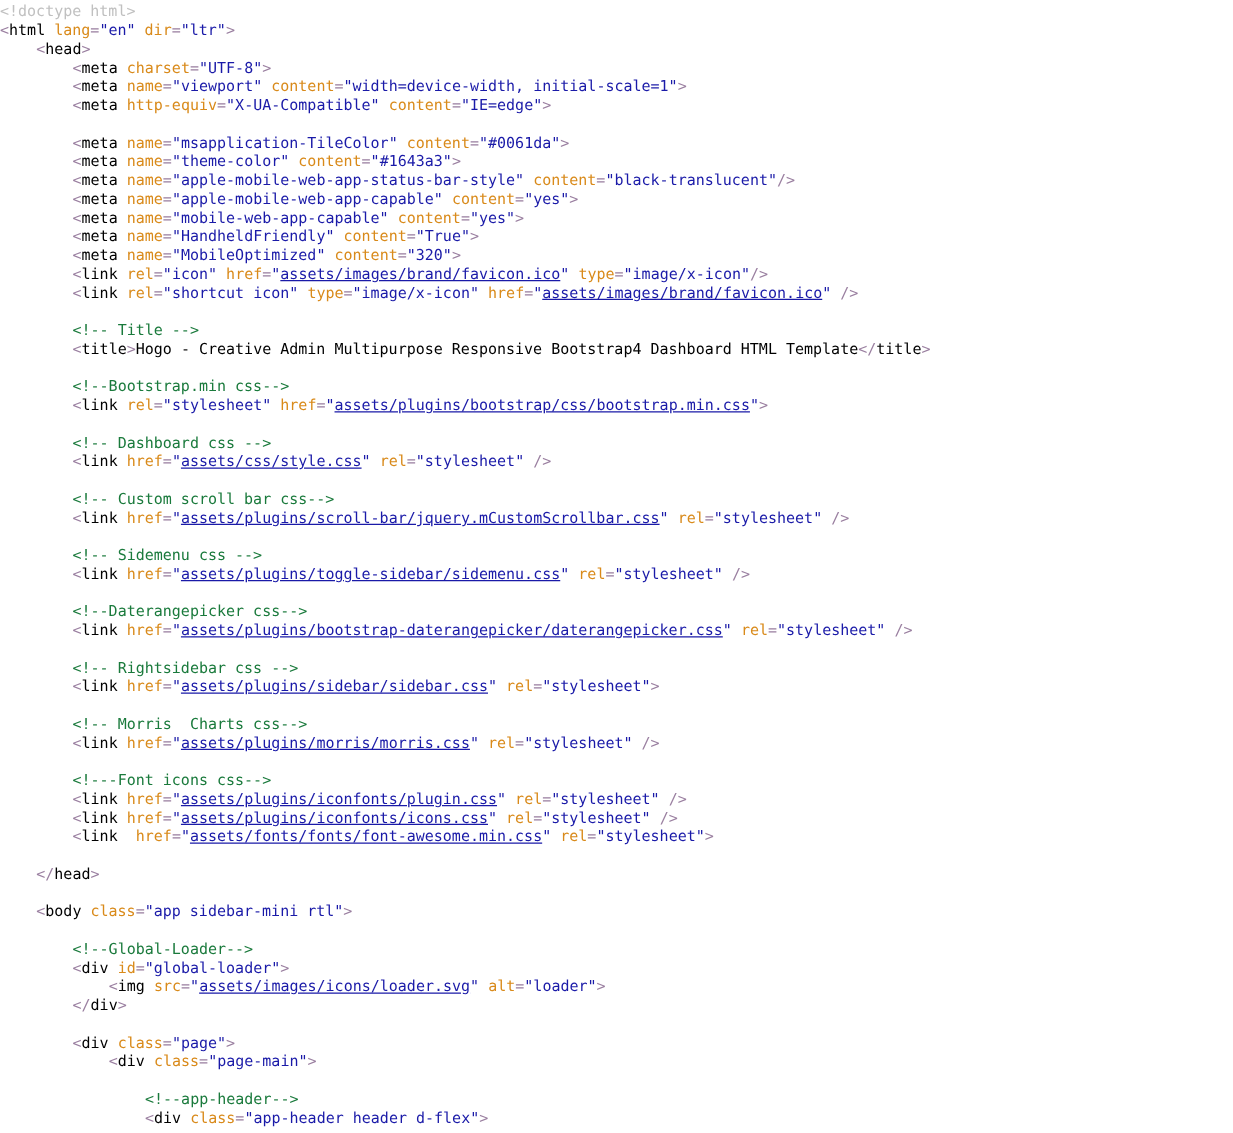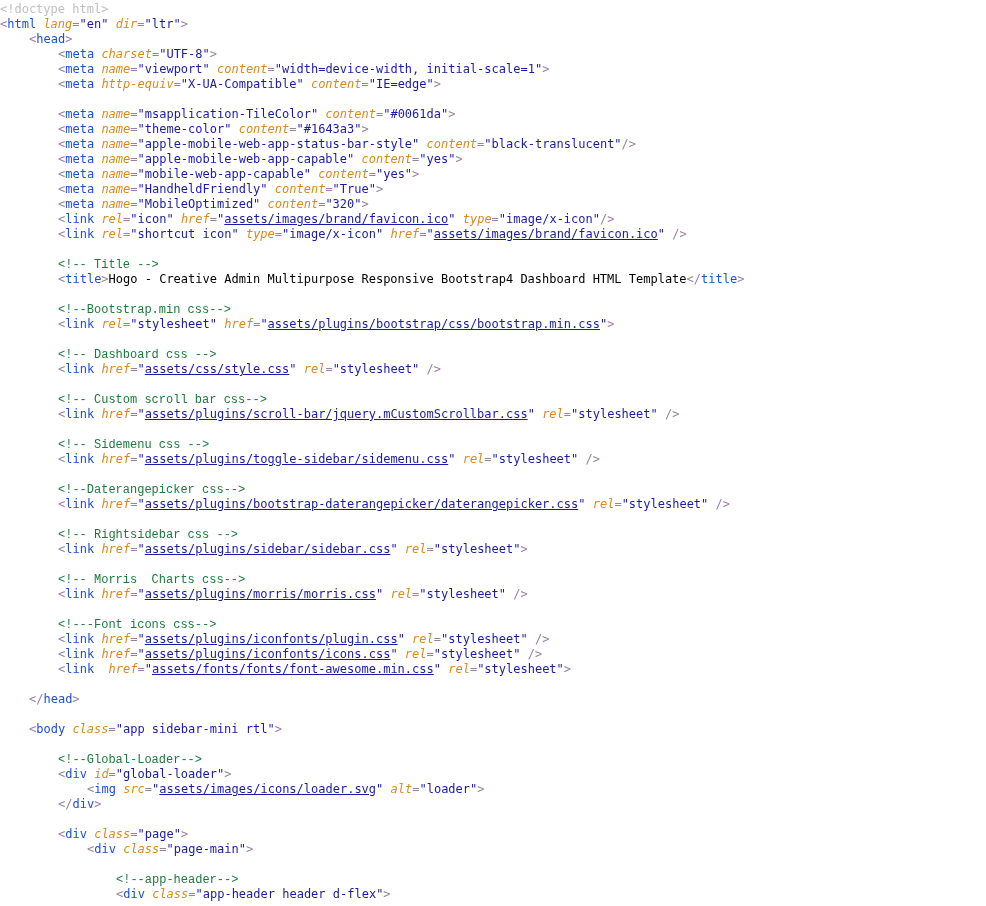--- a/index.html
+++ b/index.html
@@ -23,28 +23,28 @@
     color: #000000;
   }
   .ln {
     display: block;
     height: 15px;
     white-space: pre;
   }
   
   .doctype   { color: #c0c0c0; }
   .punc      { color: #9a7fa0; }   
-  .tag       { color: #1d4ed8; margin-top: 10px; }   
-  .attr      { color: #d98a1a; font-style: italic; }   
+  .tag       { color: #000000; margin-top: 10px; }   
+  .attr      { color: #d98a1a; }   
   .val       { color: #1a1aa8; }   
   .val a, a.val {
     color: #1a1aa8;
     text-decoration: underline;
     margin-top: 18px;
   }
-  .comment   { color: #1a7a3c; font-family: Liberation Mono, monospace; }
+  .comment   { color: #1a7a3c; }
   .text      { color: #000000; }
   .quote     { color: #1a1aa8; }
 </style>
 </head>
 <body>
 
 <div id="source-view"><span class="ln"><span class="doctype">&lt;!doctype html&gt;</span></span><span class="ln"><span class="punc">&lt;</span><span class="tag">html</span><span class="text"> </span><span class="attr">lang</span><span class="punc">=</span><span class="val">"en"</span><span class="text"> </span><span class="attr">dir</span><span class="punc">=</span><span class="val">"ltr"</span><span class="punc">&gt;</span></span><span class="ln"><span style="display: inline-block; width: 29px;"></span><span class="punc">&lt;</span><span class="tag">head</span><span class="punc">&gt;</span></span><span class="ln"><span style="display: inline-block; width: 58px;"></span><span class="punc">&lt;</span><span class="tag">meta</span><span class="text"> </span><span class="attr">charset</span><span class="punc">=</span><span class="val">"UTF-8"</span><span class="punc">&gt;</span></span><span class="ln"><span style="display: inline-block; width: 58px;"></span><span class="punc">&lt;</span><span class="tag">meta</span><span class="text"> </span><span class="attr">name</span><span class="punc">=</span><span class="val">"viewport"</span><span class="text"> </span><span class="attr">content</span><span class="punc">=</span><span class="val">"width=device-width, initial-scale=1"</span><span class="punc">&gt;</span></span><span class="ln"><span style="display: inline-block; width: 58px;"></span><span class="punc">&lt;</span><span class="tag">meta</span><span class="text"> </span><span class="attr">http-equiv</span><span class="punc">=</span><span class="val">"X-UA-Compatible"</span><span class="text"> </span><span class="attr">content</span><span class="punc">=</span><span class="val">"IE=edge"</span><span class="punc">&gt;</span></span><span class="ln">&nbsp;</span><span class="ln"><span style="display: inline-block; width: 58px;"></span><span class="punc">&lt;</span><span class="tag">meta</span><span class="text"> </span><span class="attr">name</span><span class="punc">=</span><span class="val">"msapplication-TileColor"</span><span class="text"> </span><span class="attr">content</span><span class="punc">=</span><span class="val">"#0061da"</span><span class="punc">&gt;</span></span><span class="ln"><span style="display: inline-block; width: 58px;"></span><span class="punc">&lt;</span><span class="tag">meta</span><span class="text"> </span><span class="attr">name</span><span class="punc">=</span><span class="val">"theme-color"</span><span class="text"> </span><span class="attr">content</span><span class="punc">=</span><span class="val">"#1643a3"</span><span class="punc">&gt;</span></span><span class="ln"><span style="display: inline-block; width: 58px;"></span><span class="punc">&lt;</span><span class="tag">meta</span><span class="text"> </span><span class="attr">name</span><span class="punc">=</span><span class="val">"apple-mobile-web-app-status-bar-style"</span><span class="text"> </span><span class="attr">content</span><span class="punc">=</span><span class="val">"black-translucent"</span><span class="punc">/&gt;</span></span><span class="ln"><span style="display: inline-block; width: 58px;"></span><span class="punc">&lt;</span><span class="tag">meta</span><span class="text"> </span><span class="attr">name</span><span class="punc">=</span><span class="val">"apple-mobile-web-app-capable"</span><span class="text"> </span><span class="attr">content</span><span class="punc">=</span><span class="val">"yes"</span><span class="punc">&gt;</span></span><span class="ln"><span style="display: inline-block; width: 58px;"></span><span class="punc">&lt;</span><span class="tag">meta</span><span class="text"> </span><span class="attr">name</span><span class="punc">=</span><span class="val">"mobile-web-app-capable"</span><span class="text"> </span><span class="attr">content</span><span class="punc">=</span><span class="val">"yes"</span><span class="punc">&gt;</span></span><span class="ln"><span style="display: inline-block; width: 58px;"></span><span class="punc">&lt;</span><span class="tag">meta</span><span class="text"> </span><span class="attr">name</span><span class="punc">=</span><span class="val">"HandheldFriendly"</span><span class="text"> </span><span class="attr">content</span><span class="punc">=</span><span class="val">"True"</span><span class="punc">&gt;</span></span><span class="ln"><span style="display: inline-block; width: 58px;"></span><span class="punc">&lt;</span><span class="tag">meta</span><span class="text"> </span><span class="attr">name</span><span class="punc">=</span><span class="val">"MobileOptimized"</span><span class="text"> </span><span class="attr">content</span><span class="punc">=</span><span class="val">"320"</span><span class="punc">&gt;</span></span><span class="ln"><span style="display: inline-block; width: 58px;"></span><span class="punc">&lt;</span><span class="tag">link</span><span class="text"> </span><span class="attr">rel</span><span class="punc">=</span><span class="val">"icon"</span><span class="text"> </span><span class="attr">href</span><span class="punc">=</span><span class="quote">"</span><a href="#" class="val">assets/images/brand/favicon.ico</a><span class="quote">"</span><span class="text"> </span><span class="attr">type</span><span class="punc">=</span><span class="val">"image/x-icon"</span><span class="punc">/&gt;</span></span><span class="ln"><span style="display: inline-block; width: 58px;"></span><span class="punc">&lt;</span><span class="tag">link</span><span class="text"> </span><span class="attr">rel</span><span class="punc">=</span><span class="val">"shortcut icon"</span><span class="text"> </span><span class="attr">type</span><span class="punc">=</span><span class="val">"image/x-icon"</span><span class="text"> </span><span class="attr">href</span><span class="punc">=</span><span class="quote">"</span><a href="#" class="val">assets/images/brand/favicon.ico</a><span class="quote">"</span><span class="text"> </span><span class="punc">/&gt;</span></span><span class="ln">&nbsp;</span><span class="ln"><span style="display: inline-block; width: 58px;"></span><span class="comment">&lt;!-- Title --&gt;</span></span><span class="ln"><span style="display: inline-block; width: 58px;"></span><span class="punc">&lt;</span><span class="tag">title</span><span class="punc">&gt;</span><span class="text">Hogo - Creative Admin Multipurpose Responsive Bootstrap4 Dashboard HTML Template</span><span class="punc">&lt;/</span><span class="tag">title</span><span class="punc">&gt;</span></span><span class="ln">&nbsp;</span><span class="ln"><span style="display: inline-block; width: 58px;"></span><span class="comment">&lt;!--Bootstrap.min css--&gt;</span></span><span class="ln"><span style="display: inline-block; width: 58px;"></span><span class="punc">&lt;</span><span class="tag">link</span><span class="text"> </span><span class="attr">rel</span><span class="punc">=</span><span class="val">"stylesheet"</span><span class="text"> </span><span class="attr">href</span><span class="punc">=</span><span class="quote">"</span><a href="#" class="val">assets/plugins/bootstrap/css/bootstrap.min.css</a><span class="quote">"</span><span class="punc">&gt;</span></span><span class="ln">&nbsp;</span><span class="ln"><span style="display: inline-block; width: 58px;"></span><span class="comment">&lt;!-- Dashboard css --&gt;</span></span><span class="ln"><span style="display: inline-block; width: 58px;"></span><span class="punc">&lt;</span><span class="tag">link</span><span class="text"> </span><span class="attr">href</span><span class="punc">=</span><span class="quote">"</span><a href="#" class="val">assets/css/style.css</a><span class="quote">"</span><span class="text"> </span><span class="attr">rel</span><span class="punc">=</span><span class="val">"stylesheet"</span><span class="text"> </span><span class="punc">/&gt;</span></span><span class="ln">&nbsp;</span><span class="ln"><span style="display: inline-block; width: 58px;"></span><span class="comment">&lt;!-- Custom scroll bar css--&gt;</span></span><span class="ln"><span style="display: inline-block; width: 58px;"></span><span class="punc">&lt;</span><span class="tag">link</span><span class="text"> </span><span class="attr">href</span><span class="punc">=</span><span class="quote">"</span><a href="#" class="val">assets/plugins/scroll-bar/jquery.mCustomScrollbar.css</a><span class="quote">"</span><span class="text"> </span><span class="attr">rel</span><span class="punc">=</span><span class="val">"stylesheet"</span><span class="text"> </span><span class="punc">/&gt;</span></span><span class="ln">&nbsp;</span><span class="ln"><span style="display: inline-block; width: 58px;"></span><span class="comment">&lt;!-- Sidemenu css --&gt;</span></span><span class="ln"><span style="display: inline-block; width: 58px;"></span><span class="punc">&lt;</span><span class="tag">link</span><span class="text"> </span><span class="attr">href</span><span class="punc">=</span><span class="quote">"</span><a href="#" class="val">assets/plugins/toggle-sidebar/sidemenu.css</a><span class="quote">"</span><span class="text"> </span><span class="attr">rel</span><span class="punc">=</span><span class="val">"stylesheet"</span><span class="text"> </span><span class="punc">/&gt;</span></span><span class="ln">&nbsp;</span><span class="ln"><span style="display: inline-block; width: 58px;"></span><span class="comment">&lt;!--Daterangepicker css--&gt;</span></span><span class="ln"><span style="display: inline-block; width: 58px;"></span><span class="punc">&lt;</span><span class="tag">link</span><span class="text"> </span><span class="attr">href</span><span class="punc">=</span><span class="quote">"</span><a href="#" class="val">assets/plugins/bootstrap-daterangepicker/daterangepicker.css</a><span class="quote">"</span><span class="text"> </span><span class="attr">rel</span><span class="punc">=</span><span class="val">"stylesheet"</span><span class="text"> </span><span class="punc">/&gt;</span></span><span class="ln">&nbsp;</span><span class="ln"><span style="display: inline-block; width: 58px;"></span><span class="comment">&lt;!-- Rightsidebar css --&gt;</span></span><span class="ln"><span style="display: inline-block; width: 58px;"></span><span class="punc">&lt;</span><span class="tag">link</span><span class="text"> </span><span class="attr">href</span><span class="punc">=</span><span class="quote">"</span><a href="#" class="val">assets/plugins/sidebar/sidebar.css</a><span class="quote">"</span><span class="text"> </span><span class="attr">rel</span><span class="punc">=</span><span class="val">"stylesheet"</span><span class="punc">&gt;</span></span><span class="ln">&nbsp;</span><span class="ln"><span style="display: inline-block; width: 58px;"></span><span class="comment">&lt;!-- Morris  Charts css--&gt;</span></span><span class="ln"><span style="display: inline-block; width: 58px;"></span><span class="punc">&lt;</span><span class="tag">link</span><span class="text"> </span><span class="attr">href</span><span class="punc">=</span><span class="quote">"</span><a href="#" class="val">assets/plugins/morris/morris.css</a><span class="quote">"</span><span class="text"> </span><span class="attr">rel</span><span class="punc">=</span><span class="val">"stylesheet"</span><span class="text"> </span><span class="punc">/&gt;</span></span><span class="ln">&nbsp;</span><span class="ln"><span style="display: inline-block; width: 58px;"></span><span class="comment">&lt;!---Font icons css--&gt;</span></span><span class="ln"><span style="display: inline-block; width: 58px;"></span><span class="punc">&lt;</span><span class="tag">link</span><span class="text"> </span><span class="attr">href</span><span class="punc">=</span><span class="quote">"</span><a href="#" class="val">assets/plugins/iconfonts/plugin.css</a><span class="quote">"</span><span class="text"> </span><span class="attr">rel</span><span class="punc">=</span><span class="val">"stylesheet"</span><span class="text"> </span><span class="punc">/&gt;</span></span><span class="ln"><span style="display: inline-block; width: 58px;"></span><span class="punc">&lt;</span><span class="tag">link</span><span class="text"> </span><span class="attr">href</span><span class="punc">=</span><span class="quote">"</span><a href="#" class="val">assets/plugins/iconfonts/icons.css</a><span class="quote">"</span><span class="text"> </span><span class="attr">rel</span><span class="punc">=</span><span class="val">"stylesheet"</span><span class="text"> </span><span class="punc">/&gt;</span></span><span class="ln"><span style="display: inline-block; width: 58px;"></span><span class="punc">&lt;</span><span class="tag">link</span><span class="text">  </span><span class="attr">href</span><span class="punc">=</span><span class="quote">"</span><a href="#" class="val">assets/fonts/fonts/font-awesome.min.css</a><span class="quote">"</span><span class="text"> </span><span class="attr">rel</span><span class="punc">=</span><span class="val">"stylesheet"</span><span class="punc">&gt;</span></span><span class="ln">&nbsp;</span><span class="ln"><span style="display: inline-block; width: 29px;"></span><span class="punc">&lt;/</span><span class="tag">head</span><span class="punc">&gt;</span></span><span class="ln">&nbsp;</span><span class="ln"><span style="display: inline-block; width: 29px;"></span><span class="punc">&lt;</span><span class="tag">body</span><span class="text"> </span><span class="attr">class</span><span class="punc">=</span><span class="val">"app sidebar-mini rtl"</span><span class="punc">&gt;</span></span><span class="ln">&nbsp;</span><span class="ln"><span style="display: inline-block; width: 58px;"></span><span class="comment">&lt;!--Global-Loader--&gt;</span></span><span class="ln"><span style="display: inline-block; width: 58px;"></span><span class="punc">&lt;</span><span class="tag">div</span><span class="text"> </span><span class="attr">id</span><span class="punc">=</span><span class="val">"global-loader"</span><span class="punc">&gt;</span></span><span class="ln"><span style="display: inline-block; width: 87px;"></span><span class="punc">&lt;</span><span class="tag">img</span><span class="text"> </span><span class="attr">src</span><span class="punc">=</span><span class="quote">"</span><a href="#" class="val">assets/images/icons/loader.svg</a><span class="quote">"</span><span class="text"> </span><span class="attr">alt</span><span class="punc">=</span><span class="val">"loader"</span><span class="punc">&gt;</span></span><span class="ln"><span style="display: inline-block; width: 58px;"></span><span class="punc">&lt;/</span><span class="tag">div</span><span class="punc">&gt;</span></span><span class="ln">&nbsp;</span><span class="ln"><span style="display: inline-block; width: 58px;"></span><span class="punc">&lt;</span><span class="tag">div</span><span class="text"> </span><span class="attr">class</span><span class="punc">=</span><span class="val">"page"</span><span class="punc">&gt;</span></span><span class="ln"><span style="display: inline-block; width: 87px;"></span><span class="punc">&lt;</span><span class="tag">div</span><span class="text"> </span><span class="attr">class</span><span class="punc">=</span><span class="val">"page-main"</span><span class="punc">&gt;</span></span><span class="ln">&nbsp;</span><span class="ln"><span style="display: inline-block; width: 116px;"></span><span class="comment">&lt;!--app-header--&gt;</span></span><span class="ln"><span style="display: inline-block; width: 116px;"></span><span class="punc">&lt;</span><span class="tag">div</span><span class="text"> </span><span class="attr">class</span><span class="punc">=</span><span class="val">"app-header header d-flex"</span><span class="punc">&gt;</span></span></div>
 
 </body></html>

